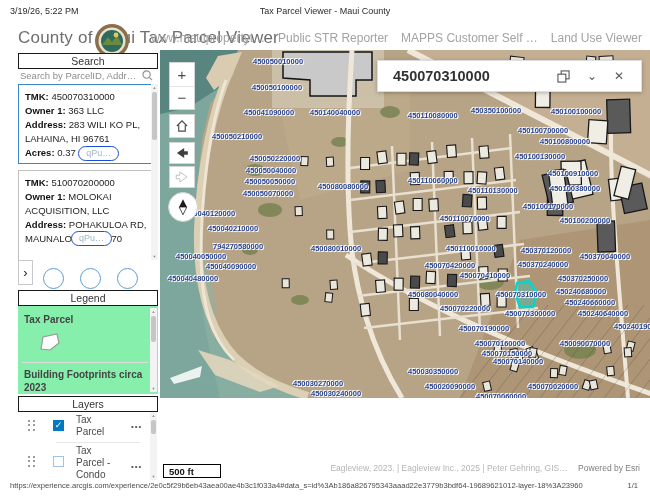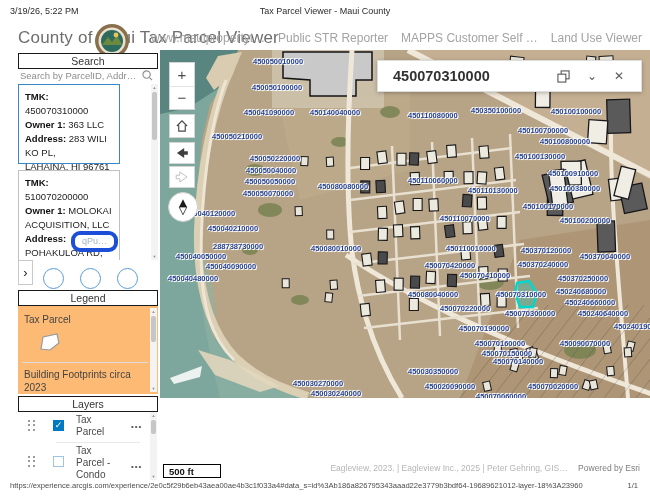--- a/index.html
+++ b/index.html
@@ -37,35 +37,35 @@
          box-shadow:0 1px 4px rgba(0,0,0,.25);display:flex;align-items:center;}
   .popup-val{font-size:14.5px;font-weight:600;color:#323232;margin-left:15px;flex:1;}
   .popup-ic{color:#595959;font-size:12px;margin-right:17px;display:flex;align-items:center;}
   
   .hdrbox{position:absolute;left:18px;width:140px;height:16px;background:#fff;border:1px solid #1a1a1a;
           font-size:10.5px;color:#333;display:flex;align-items:center;justify-content:center;box-sizing:border-box;}
   .search-row{position:absolute;left:18px;top:70px;width:140px;height:13px;font-size:9.5px;color:#8d8d8d;}
   .search-ph{position:absolute;left:2px;top:0;}
   .mag{position:absolute;right:5px;top:0;}
   .results{position:absolute;left:18px;top:84px;width:140px;height:176px;background:#fff;overflow:hidden;}
-  .card{position:absolute;left:0;width:102px;background:#fff;box-sizing:border-box;padding:5px 6px;font-size:9.5px;
+  .card{position:absolute;left:0;width:142px;background:#fff;box-sizing:border-box;padding:5px 6px;font-size:9.5px;
         color:#1d1d1d;line-height:14px;}
   .card b{color:#111;}
   .card1{top:0;height:80px;border:1.5px solid #3a87c8;}
   .card2{top:86px;height:94px;border:1px solid #c0c0c0;}
-  .qpill{display:inline-block;border:4px solid #1d4ed8;border-radius:9px;color:#9fb4cb;font-size:9px;
+  .qpill{display:inline-block;border:1px solid #1d4ed8;border-radius:9px;color:#9fb4cb;font-size:9px;
          padding:0 7px;line-height:13px;background:#fff;}
   .qpill2{position:absolute;left:52px;top:60px;}
   .vscroll{position:absolute;right:0;top:0;width:7px;background:#f3f3f3;}
   .vscroll .thumb{position:absolute;left:1px;width:5px;background:#c6c6c6;border-radius:2px;}
   .vscroll .sa{position:absolute;left:0;width:7px;font-size:4px;color:#8f8f8f;text-align:center;}
   .pager-next{position:absolute;left:18px;top:260px;width:15px;height:25px;background:#fff;border:1px solid #c9c9c9;
               color:#222;font-size:13px;display:flex;align-items:center;justify-content:center;box-sizing:border-box;}
   .pcircle{position:absolute;top:268px;width:21px;height:21px;border:1.5px solid #5b9bd5;border-radius:50%;background:#fff;box-sizing:border-box;}
-  .legend-body{position:absolute;left:18px;top:306px;width:140px;height:88px;background:#fdba74;font-size:10px;color:#444;}
+  .legend-body{position:absolute;left:18px;top:306px;width:140px;height:88px;background:#86efac;font-size:10px;color:#444;font-weight:bold;}
   .legend-item1{position:absolute;left:6px;top:8px;}
   .legend-shape{position:absolute;left:20px;top:26px;}
   .legend-div{position:absolute;left:4px;right:10px;top:56px;border-top:1px solid #ddd;}
   .legend-item2{position:absolute;left:6px;top:62px;line-height:13px;}
   .layers-body{position:absolute;left:18px;top:412px;width:140px;height:68px;background:#fff;font-size:10px;color:#444;}
   .handle{position:absolute;width:8px;height:12px;display:grid;grid-template-columns:1fr 1fr;grid-gap:1px;}
   .handle i{width:2px;height:2px;border-radius:50%;background:#7a7a7a;}
   .cbx{position:absolute;width:11px;height:11px;box-sizing:border-box;}
   .cbx.on{background:#0079c1;color:#fff;font-size:9px;line-height:11px;text-align:center;}
   .cbx.off{background:#fff;border:1.5px solid #9dc3e6;}
@@ -270,21 +270,21 @@
       <span class="plabel" style="left: 84px; top: 58px; color: rgb(38, 65, 143);">450041090000</span>
       <span class="plabel" style="left: 150px; top: 58px; color: rgb(38, 65, 143);">450140040000</span>
       <span class="plabel" style="left: 52px; top: 82px; color: rgb(38, 65, 143);">450050210000</span>
       <span class="plabel" style="left: 90px; top: 104px; color: rgb(38, 65, 143);">450050220000</span>
       <span class="plabel" style="left: 86px; top: 116px; color: rgb(38, 65, 143);">450050040000</span>
       <span class="plabel" style="left: 85px; top: 127px; color: rgb(38, 65, 143);">450050050000</span>
       <span class="plabel" style="left: 83px; top: 139px; color: rgb(38, 65, 143);">450050070000</span>
       <span class="plabel" style="left: 158px; top: 132px; color: rgb(38, 65, 143);">450080080000</span>
       <span class="plabel" style="left: 25px; top: 159px; color: rgb(38, 65, 143);">450040120000</span>
       <span class="plabel" style="left: 48px; top: 174px; color: rgb(38, 65, 143);">450040210000</span>
-      <span class="plabel" style="left: 53px; top: 192px; color: rgb(38, 65, 143);">288738730000</span>
+      <span class="plabel" style="left: 53px; top: 192px; color: rgb(38, 65, 143);">794270580000</span>
       <span class="plabel" style="left: 16px; top: 202px; color: rgb(38, 65, 143);">450040050000</span>
       <span class="plabel" style="left: 46px; top: 212px; color: rgb(38, 65, 143);">450040090000</span>
       <span class="plabel" style="left: 8px; top: 224px; color: rgb(38, 65, 143);">450040480000</span>
       <span class="plabel" style="left: 151px; top: 194px; color: rgb(38, 65, 143);">450080010000</span>
       <span class="plabel" style="left: 248px; top: 61px; color: rgb(38, 65, 143);">450110080000</span>
       <span class="plabel" style="left: 311px; top: 56px; color: rgb(38, 65, 143);">450350100000</span>
       <span class="plabel" style="left: 371px; top: 57px; color: rgb(38, 65, 143); padding-left: 20px;">450100100000</span>
       <span class="plabel" style="left: 358px; top: 76px; color: rgb(38, 65, 143);">450100700000</span>
       <span class="plabel" style="left: 380px; top: 87px; color: rgb(38, 65, 143);">450100800000</span>
       <span class="plabel" style="left: 355px; top: 102px; color: rgb(38, 65, 143);">450100130000</span>

